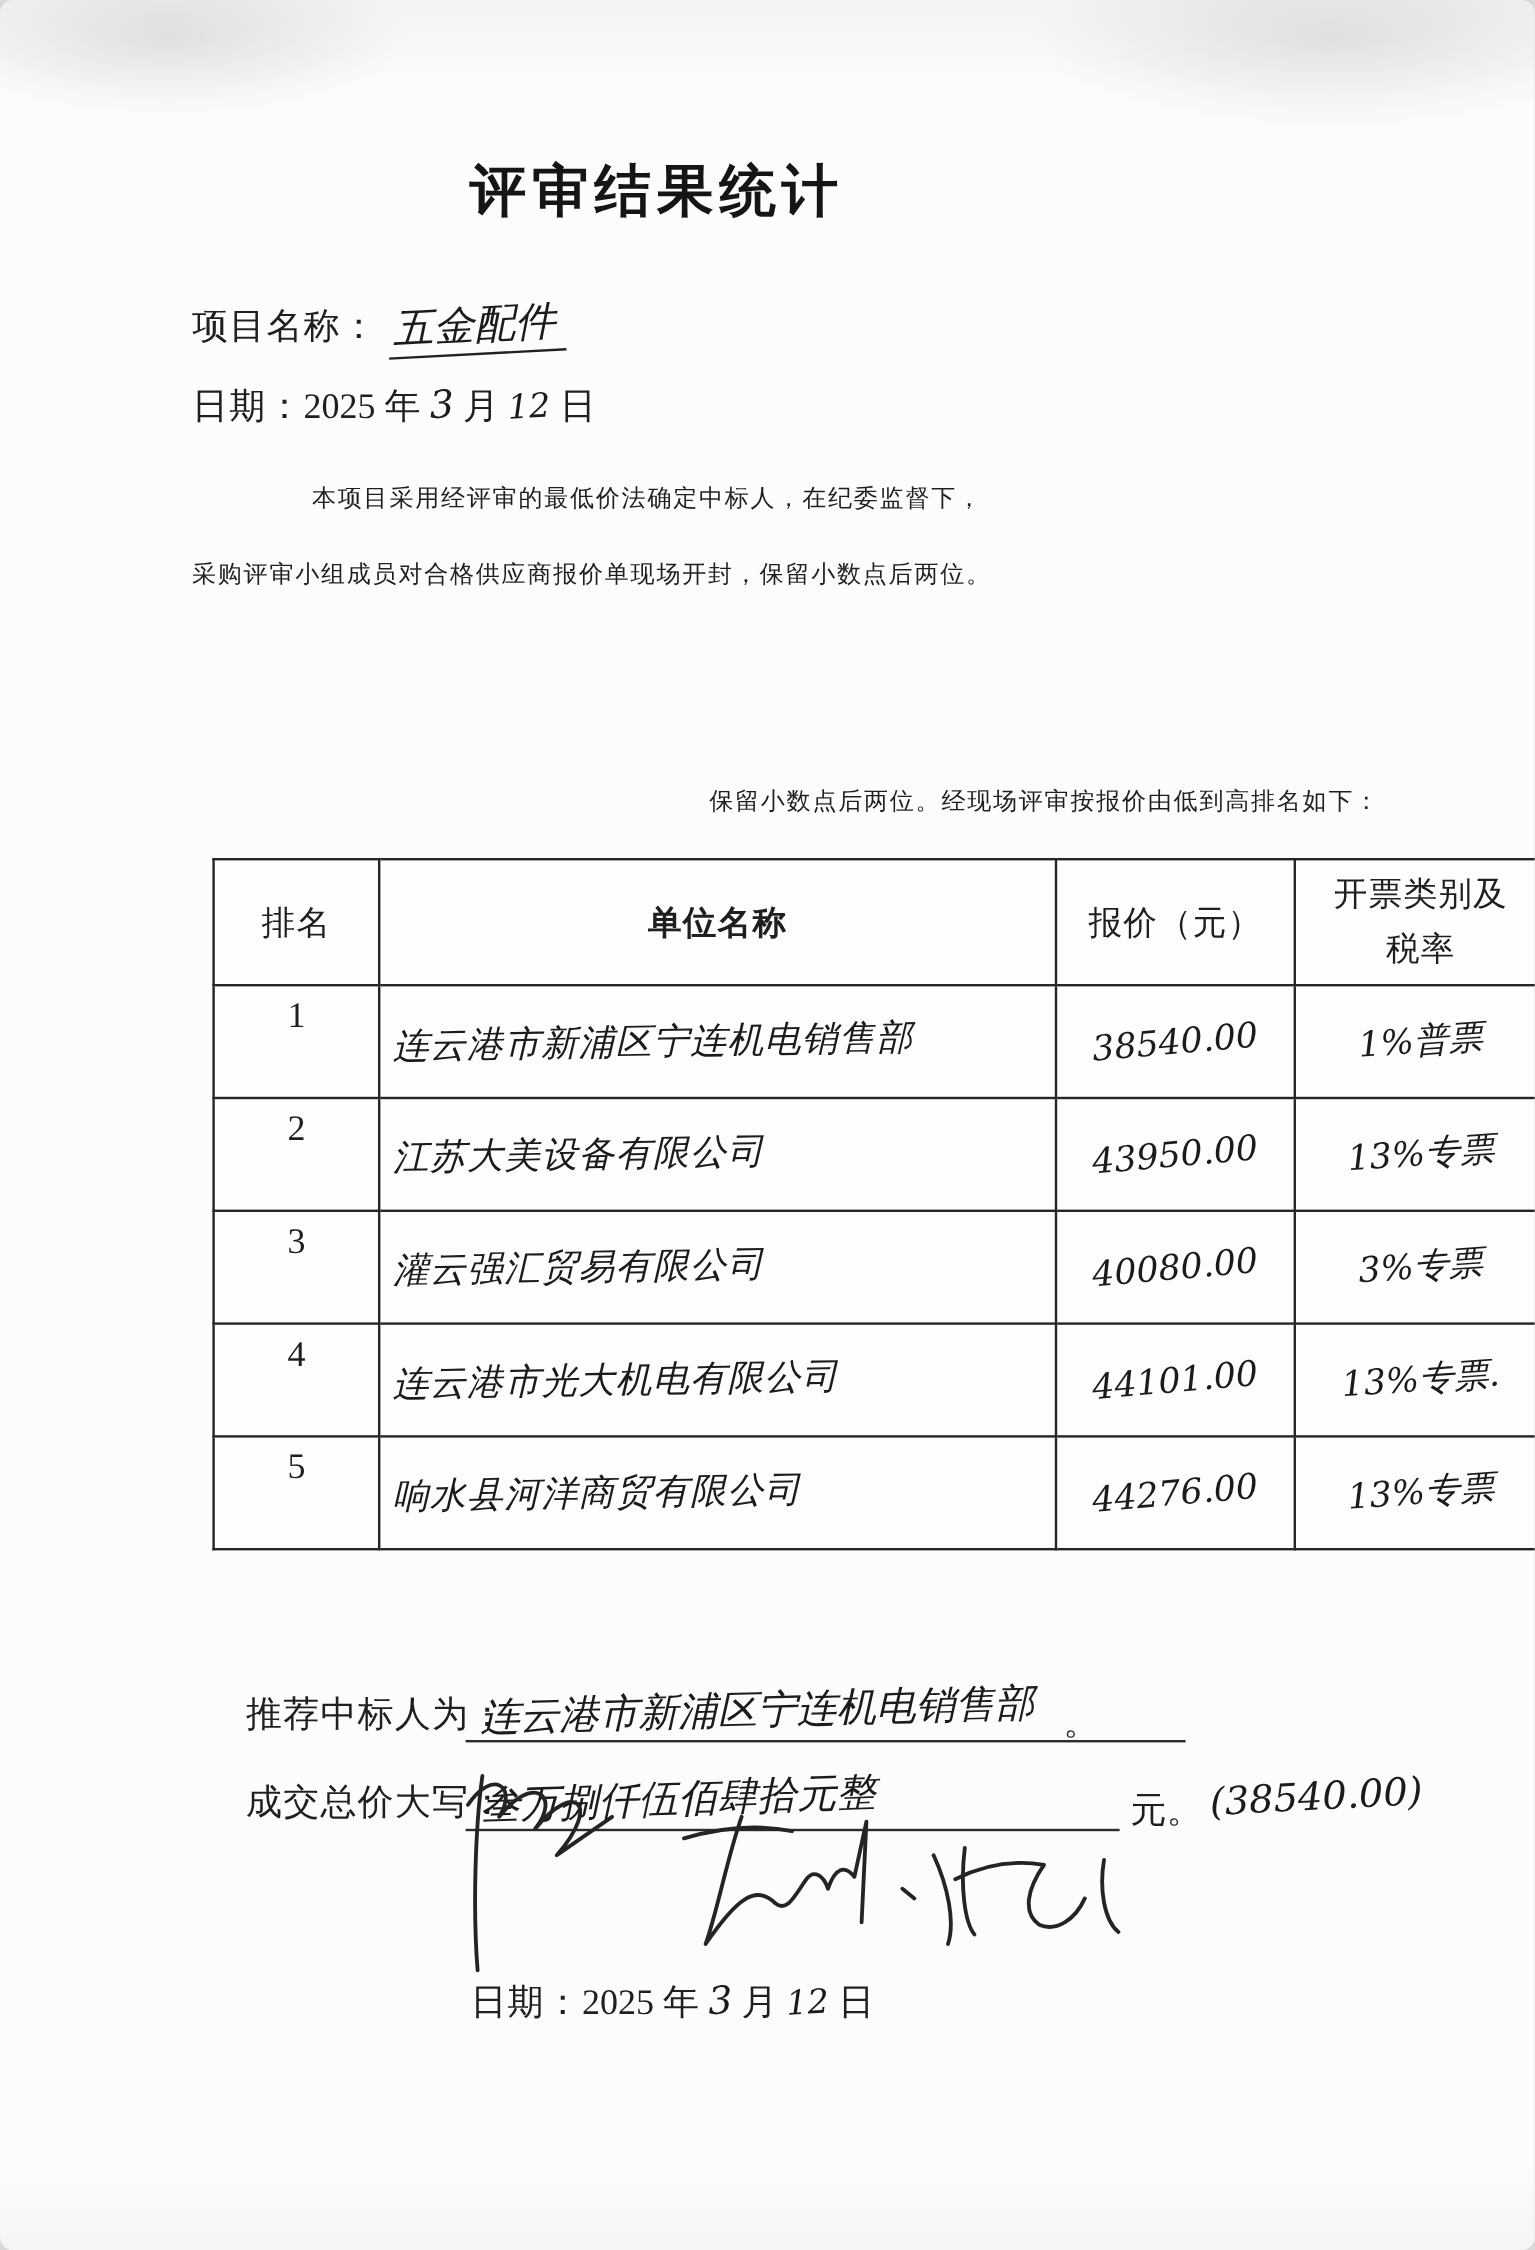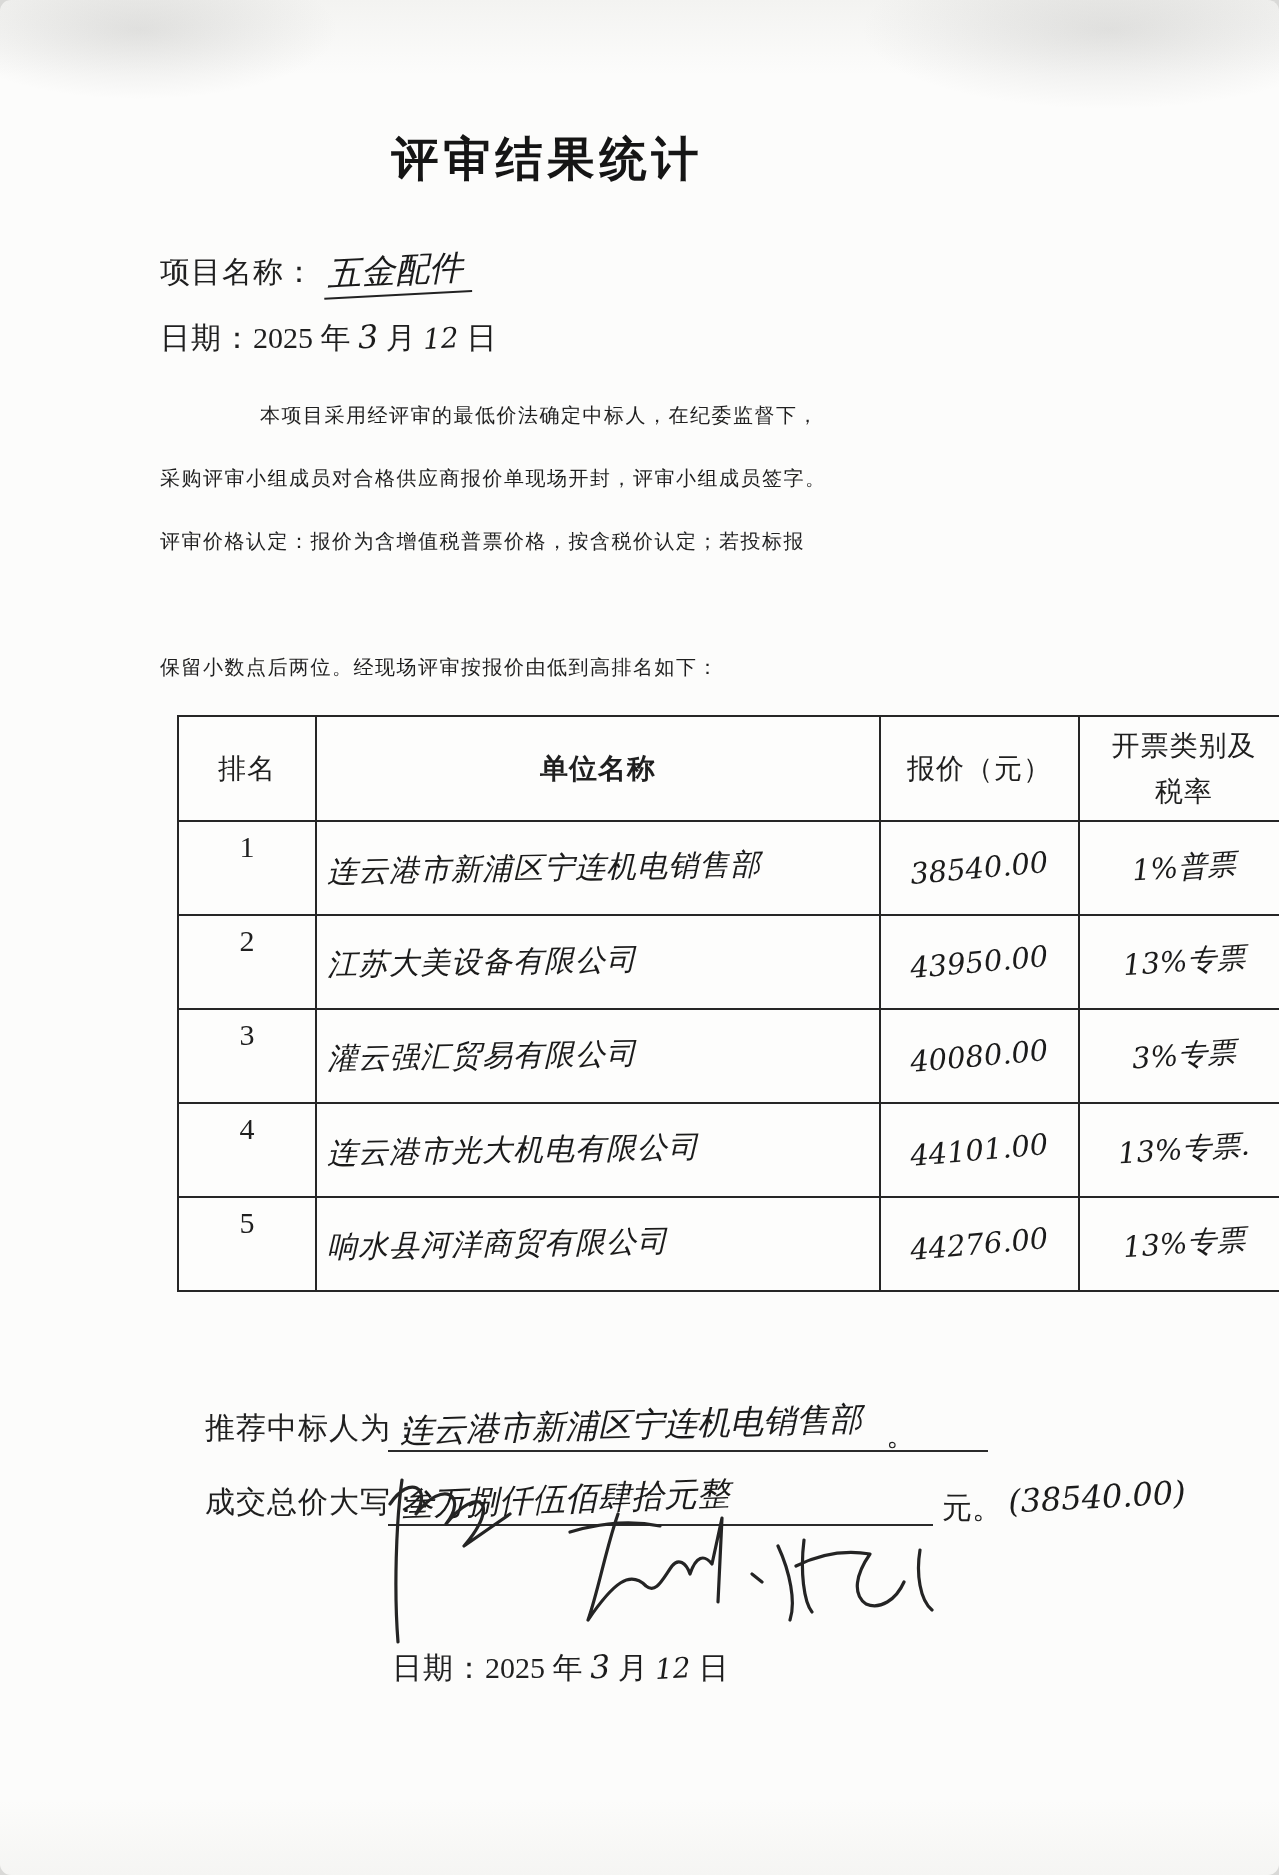--- a/index.html
+++ b/index.html
@@ -70,23 +70,22 @@
 
   <div class="line" style="left:160px;top:318px;">
     <span class="label">日期：</span><span>2025 年</span>
     <span class="hand tilt" style="font-size:32px;">3</span>
     <span>月</span>
     <span class="hand tilt" style="font-size:28px;">12</span>
     <span>日</span>
   </div>
 
   <div class="para indent" style="top:402px;">本项目采用经评审的最低价法确定中标人，在纪委监督下，</div>
-  <div class="para" style="top:465px;">采购评审小组成员对合格供应商报价单现场开封，评审小组成员签字。</div>
-  <div class="para" style="top:528px;">评审价格认定：报价为含增值税普票价格，按含税价认定；若投标报</div>
-  <div class="para" style="top:654px;">保留小数点后两位。经现场评审按报价由低到高排名如下：</div>
+  <div class="para" style="top:465px;">采购评审小组成员对合格供应商报价单现场开封，保留小数点后两位。</div>
+  <div class="para" style="top:654px;text-align:right;">保留小数点后两位。经现场评审按报价由低到高排名如下：</div>
 
   <table class="result">
     <tbody>
         <tr class="hdr">
       <td class="c-rank">排名</td>
       <td class="c-comp" style="text-align:center;font-weight:bold;">单位名称</td>
       <td class="c-price">报价（元）</td>
       <td class="c-tax">
             <span class="hdr2">开票类别及</span>
             <span class="hdr2">税率</span>

